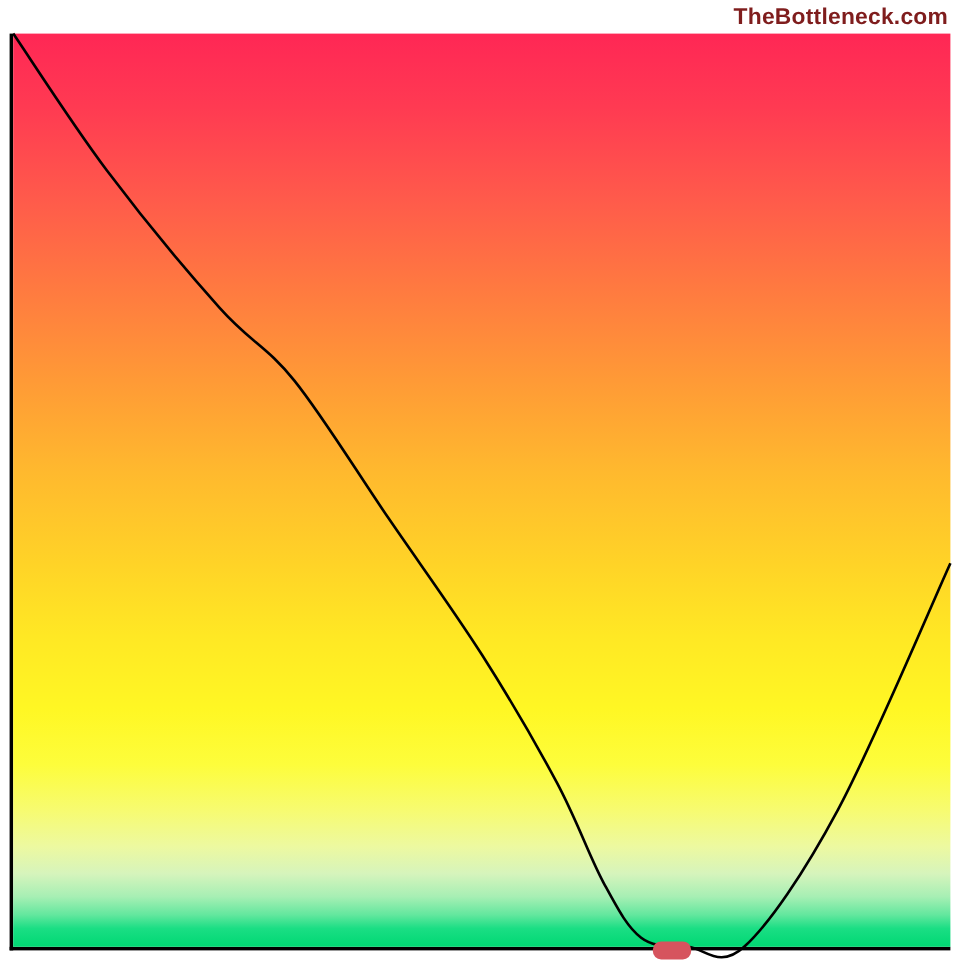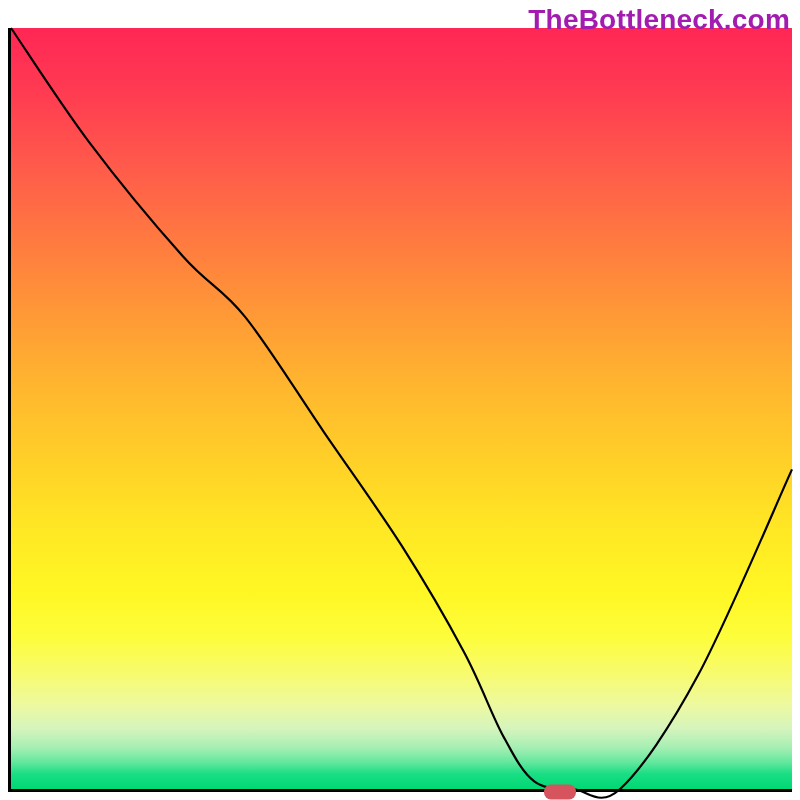--- a/index.html
+++ b/index.html
@@ -12,23 +12,23 @@
   }
   .chart-container {
     position: relative;
     width: 800px;
     height: 800px;
   }
   .watermark {
     position: absolute;
     top: 4px;
     right: 10px;
-    font-size: 28px;
+    font-size: 19px;
     font-weight: bold;
-    color: #a21caf;
+    color: #7f1d1d;
     letter-spacing: 0.2px;
     z-index: 10;
   }
   .plot-area {
     position: absolute;
     left: 8px;
     top: 28px;
     width: 784px;
     height: 764px;
     border-left: 3px solid #000;

